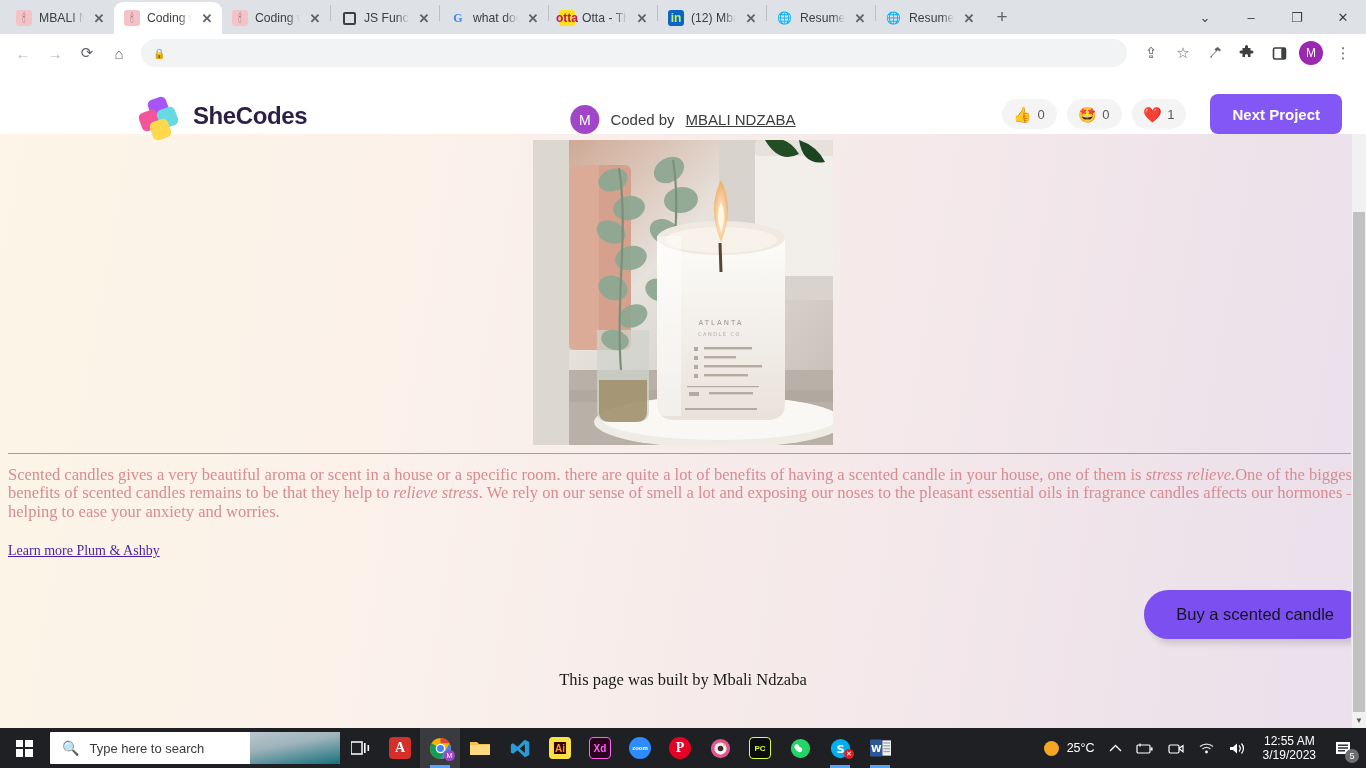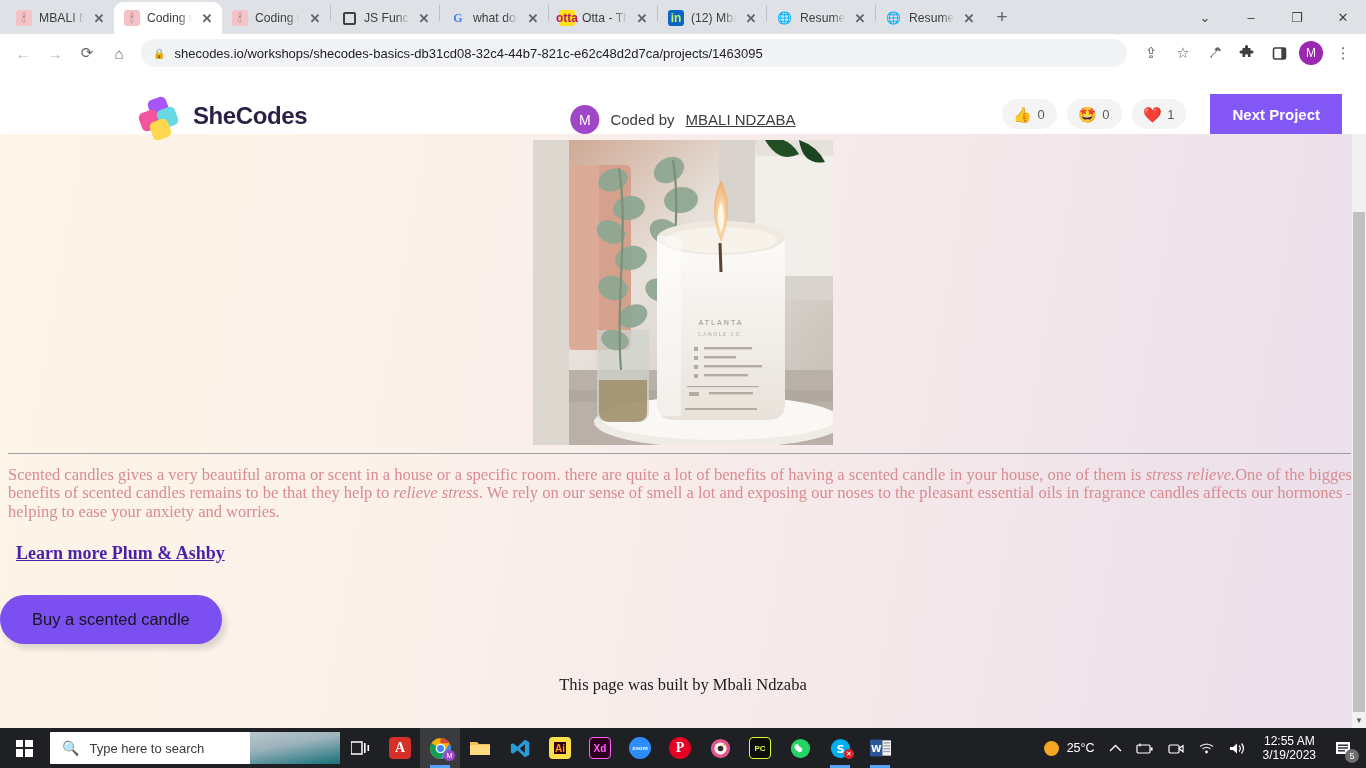--- a/index.html
+++ b/index.html
@@ -126,21 +126,21 @@
   .header-right {
     margin-left: auto; display: flex; align-items: center; gap: 10px;
   }
   .pill {
     height: 30px; min-width: 50px; background: #f4f4f5; border-radius: 15px;
     display: flex; align-items: center; justify-content: center; gap: 5px;
     padding: 0 12px; font-size: 13px; color: #5a5a5a;
   }
   .pill .emo { font-size: 15px; line-height: 1; }
   .next-btn {
-    height: 40px; padding: 0 22px; border-radius: 0;
+    height: 40px; padding: 0 22px; border-radius: 8px;
     background: #8257f5; color: #fff; font-size: 15px; font-weight: 700;
     display: flex; align-items: center; justify-content: center;
     margin-left: 14px; border: none;
   }
 
   
   .page-scroll { position: relative; height: 594px; }
 
   .hero-wrap { display: flex; justify-content: center; padding-top: 0; }
   .hero {
@@ -157,26 +157,26 @@
     padding: 12px 6px 0 8px;
     font-family: "Liberation Serif", serif;
     font-size: 16.5px; line-height: 18.4px; color: #d98b91;
   }
   .article b { font-weight: 700; }
   .article i { font-style: italic; }
   .article p { margin: 0; }
   .article p + p { margin-top: 0; }
 
   .learn-link {
-    display: inline-block; margin: 22px 0 0 16px;
-    font-family: "Liberation Serif", serif; font-size: 18px;
-    color: #4b1fa8; text-decoration: underline; font-weight: bold;
-  }
-
-  .buy-wrap { display: flex; justify-content: flex-start; margin-top: 31px; }
+    display: inline-block; margin: 22px 0 0 8px;
+    font-family: "Liberation Serif", serif; font-size: 14px;
+    color: #4b1fa8; text-decoration: underline;
+  }
+
+  .buy-wrap { display: flex; justify-content: flex-end; margin-top: 31px; }
   .buy-btn {
     padding: 15px 32px; border-radius: 26px; background: #7b4ff0;
     color: #17141d; font-size: 16.5px; border: none;
     font-family: "Liberation Sans", sans-serif;
     box-shadow: 4px 5px 6px rgba(0,0,0,0.13);
   }
 
   .built-by {
     text-align: center; margin-top: 31px;
     font-family: "Liberation Serif", serif; font-size: 16.5px; color: #1b1b1b;
@@ -343,21 +343,20 @@
     </div>
   </div>
 
   <div class="toolbar">
     <div class="tbtn dim">←</div>
     <div class="tbtn dim">→</div>
     <div class="tbtn">⟳</div>
     <div class="tbtn">⌂</div>
     <div class="omnibox">
       <span class="lock">🔒</span>
-      <span class="url">shecodes.io/workshops/shecodes-basics-db31cd08-32c4-44b7-821c-e62c48d2d7ca/projects/1463095</span>
     </div>
     <div class="tbtn">⇪</div>
     <div class="tbtn">☆</div>
     <div class="tbtn">
       <svg width="16" height="16" viewBox="0 0 16 16">
           <path d="M11 2l3 3-1.5 1.5L11 5 5 11v1.5H3.5L3 12l6-6-1.5-1.5L9 3z" fill="#5f6368"></path>
         </svg>
     </div>
     <div class="tbtn">
       <svg width="16" height="16" viewBox="0 0 16 16">

